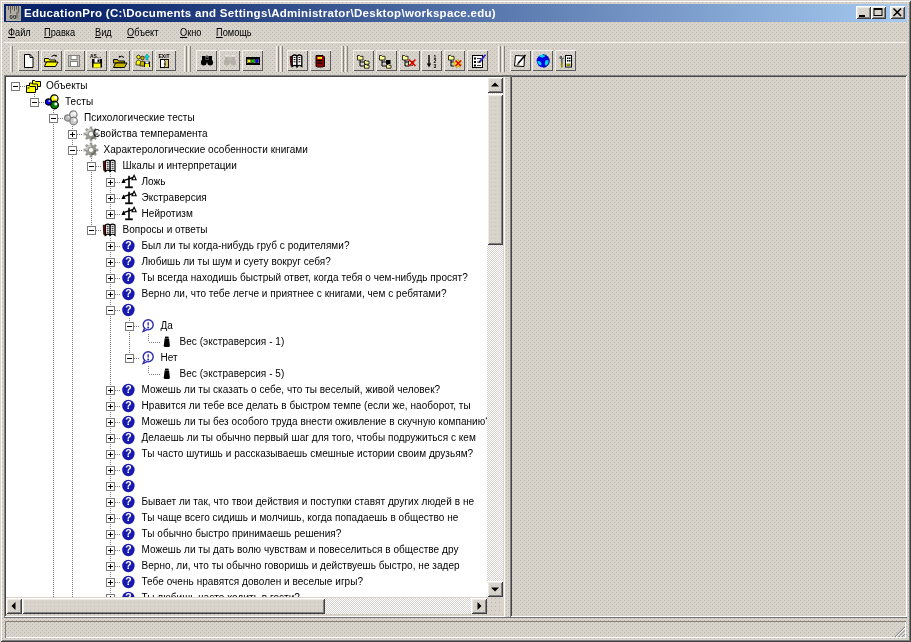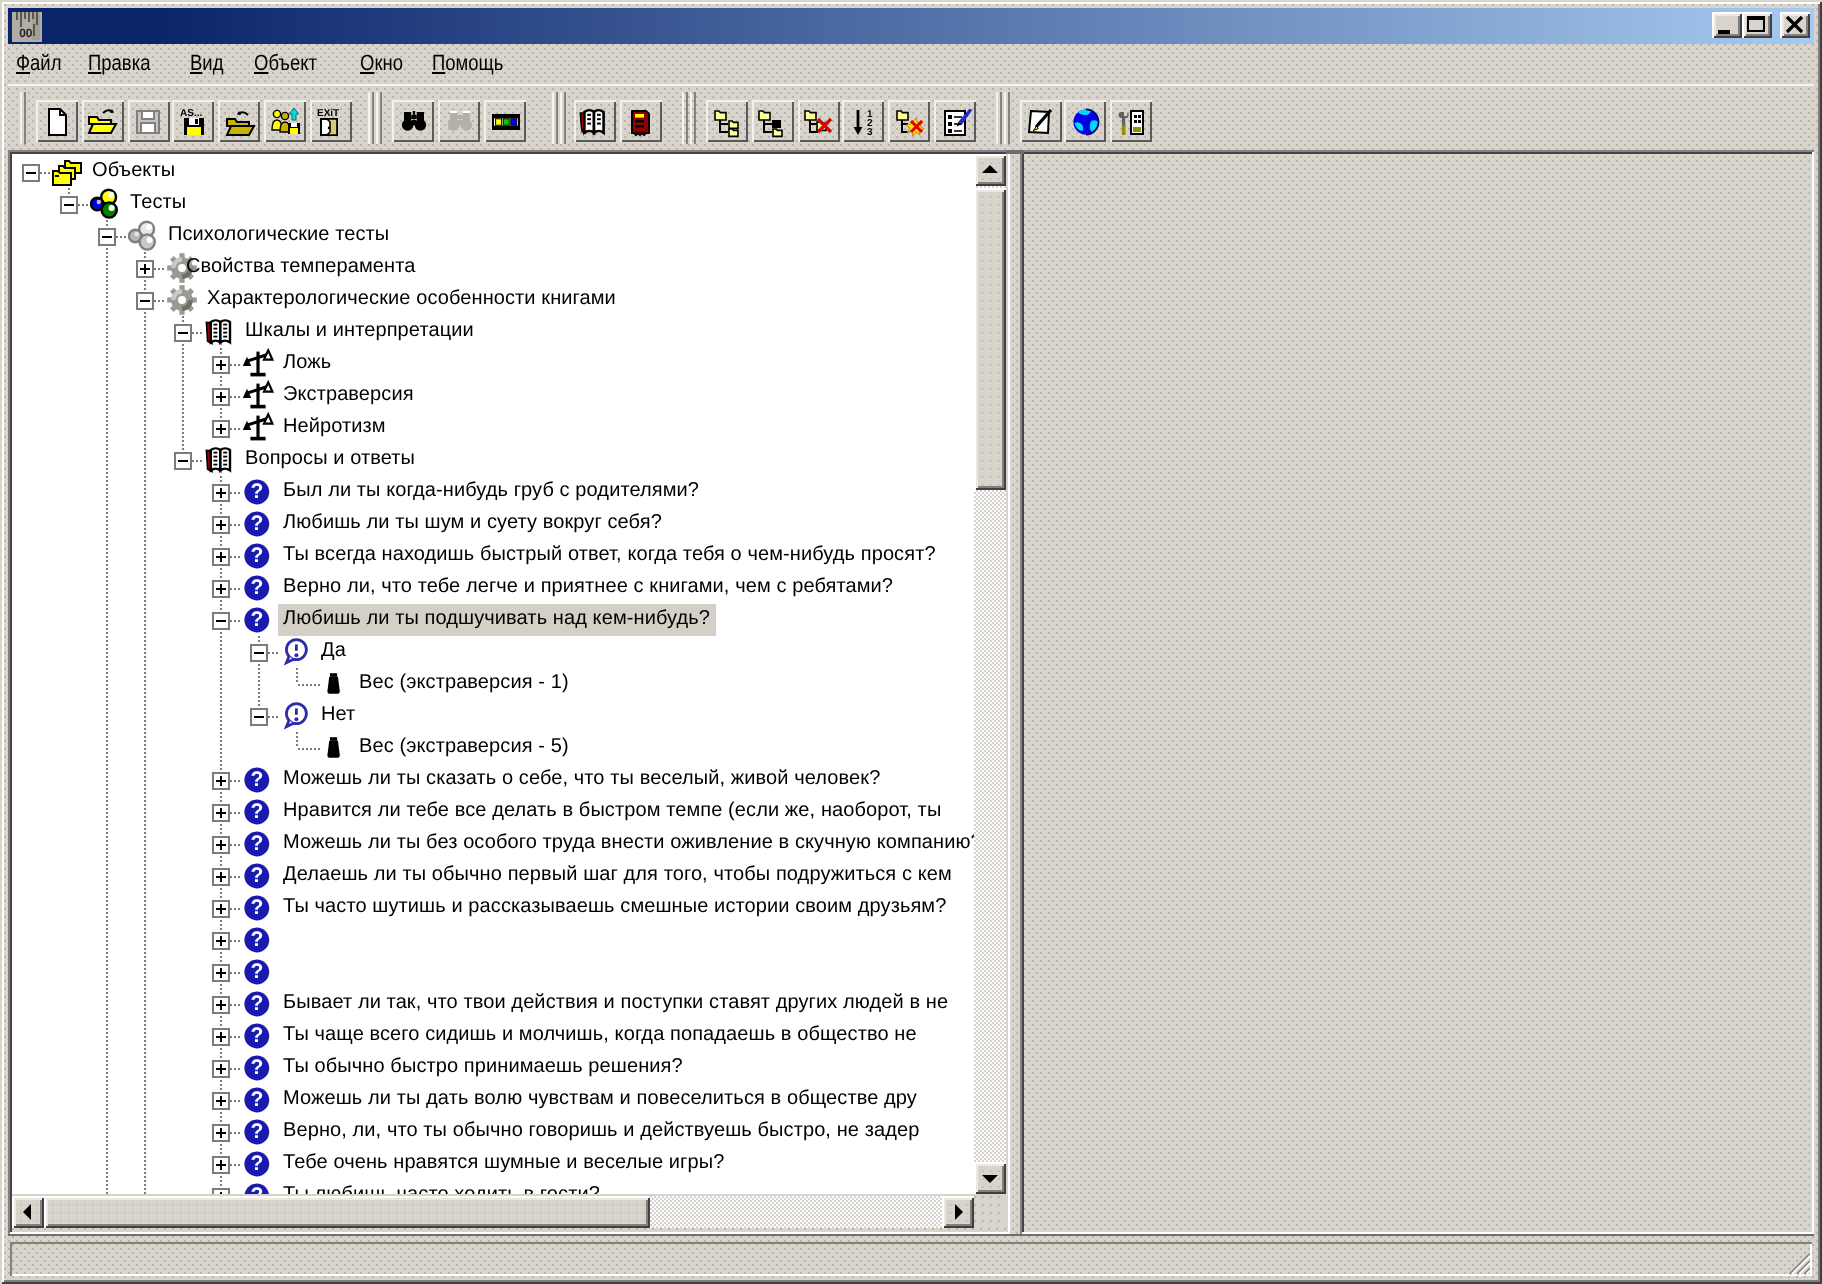--- a/index.html
+++ b/index.html
@@ -43,20 +43,23 @@
 <line x1="2.5" y1="0" x2="2.5" y2="4"></line>
         <line x1="4.5" y1="0" x2="4.5" y2="7.5"></line>
 <line x1="6.5" y1="0" x2="6.5" y2="3.5"></line>
         <line x1="8.5" y1="0" x2="8.5" y2="5"></line>
 <line x1="10.5" y1="0" x2="10.5" y2="3.5"></line>
         <line x1="12.5" y1="0" x2="12.5" y2="6.5"></line>
 <line x1="11" y1="6" x2="11" y2="12"></line>
       </g>
 <text x="3.6" y="12.6" font-family="Liberation Sans" font-size="6" font-weight="bold" fill="#26262a">00</text>
 </svg>
+<div class="abs" style="left:4px;top:4px;width:903px;height:18px;">
+      <span style="position:absolute;left:20px;top:2.5px;color:#fff;font-size:11.5px;font-weight:bold;white-space:nowrap;letter-spacing:0.3px">EducationPro (C:\Documents and Settings\Administrator\Desktop\workspace.edu)</span>
+    </div>
 <div class="wbtn" style="left:855.5px"></div>
 <div class="wbtn" style="left:871px"></div>
 <div class="wbtn" style="left:889.5px"></div>
 <svg style="position:absolute;left:855.5px;top:6px" width="15" height="13" viewBox="0 0 15 13">
       <rect x="3" y="9" width="6" height="2" fill="#000"></rect>
     </svg>
 <svg style="position:absolute;left:871px;top:6px" width="15" height="13" viewBox="0 0 15 13">
       <rect x="3" y="2.5" width="8" height="7" fill="none" stroke="#000"></rect>
       <rect x="3" y="2" width="8" height="2" fill="#000"></rect>
     </svg>
@@ -490,21 +493,20 @@
 <div class="trow" style="left:132.5px;top:209px;padding:0 3px">Верно ли, что тебе легче и приятнее с книгами, чем с ребятами?</div>
 <div class="tbox" style="left:100.0px;top:212.5px">
         <div class="h"></div>
         <div class="v"></div>
       </div>
 <div class="hdot" style="left:109.0px;top:233px;width:6px"></div>
 <svg style="position:absolute;left:115.0px;top:225px" width="16" height="16" viewBox="0 0 16 16">
         <circle cx="7.4" cy="8" r="6.2" fill="#1a1aae"></circle>
 <text x="7.4" y="11.2" font-family="Liberation Sans" font-size="10.5" font-weight="bold" fill="#fff" text-anchor="middle">?</text>
 </svg>
-<div class="trow tsel" style="left:132.5px;top:225px;padding:0 3px">Любишь ли ты подшучивать над кем-нибудь?</div>
 <div class="tbox" style="left:100.0px;top:228.5px">
         <div class="h"></div>
       </div>
 <div class="hdot" style="left:128.0px;top:249px;width:6px"></div>
 <svg style="position:absolute;left:134.0px;top:241px" width="16" height="16" viewBox="0 0 16 16">
         <g stroke="#2e2cab" fill="none" stroke-width="1.4">
 <circle cx="8.2" cy="6.8" r="5"></circle>
 <path d="M4.6 10 L3.2 13.4 L6.6 11.8" fill="#fff"></path>
 <line x1="8.2" y1="4.2" x2="8.2" y2="7.4"></line>
         </g>
@@ -655,21 +657,21 @@
 <div class="trow" style="left:132.5px;top:481px;padding:0 3px">Верно, ли, что ты обычно говоришь и действуешь быстро, не задер</div>
 <div class="tbox" style="left:100.0px;top:484.5px">
         <div class="h"></div>
         <div class="v"></div>
       </div>
 <div class="hdot" style="left:109.0px;top:505px;width:6px"></div>
 <svg style="position:absolute;left:115.0px;top:497px" width="16" height="16" viewBox="0 0 16 16">
         <circle cx="7.4" cy="8" r="6.2" fill="#1a1aae"></circle>
 <text x="7.4" y="11.2" font-family="Liberation Sans" font-size="10.5" font-weight="bold" fill="#fff" text-anchor="middle">?</text>
 </svg>
-<div class="trow" style="left:132.5px;top:497px;padding:0 3px">Тебе очень нравятся шумные и веселые игры?</div>
+<div class="trow" style="left:132.5px;top:497px;padding:0 3px">Тебе очень нравятся доволен и веселые игры?</div>
 <div class="tbox" style="left:100.0px;top:500.5px">
         <div class="h"></div>
         <div class="v"></div>
       </div>
 
 <svg style="position:absolute;left:115.0px;top:513px" width="16" height="16" viewBox="0 0 16 16">
         <circle cx="7.4" cy="8" r="6.2" fill="#1a1aae"></circle>
 <text x="7.4" y="11.2" font-family="Liberation Sans" font-size="10.5" font-weight="bold" fill="#fff" text-anchor="middle">?</text>
 </svg>
 <div class="trow" style="left:132.5px;top:513px;padding:0 3px">Ты любишь часто ходить в гости?</div>

